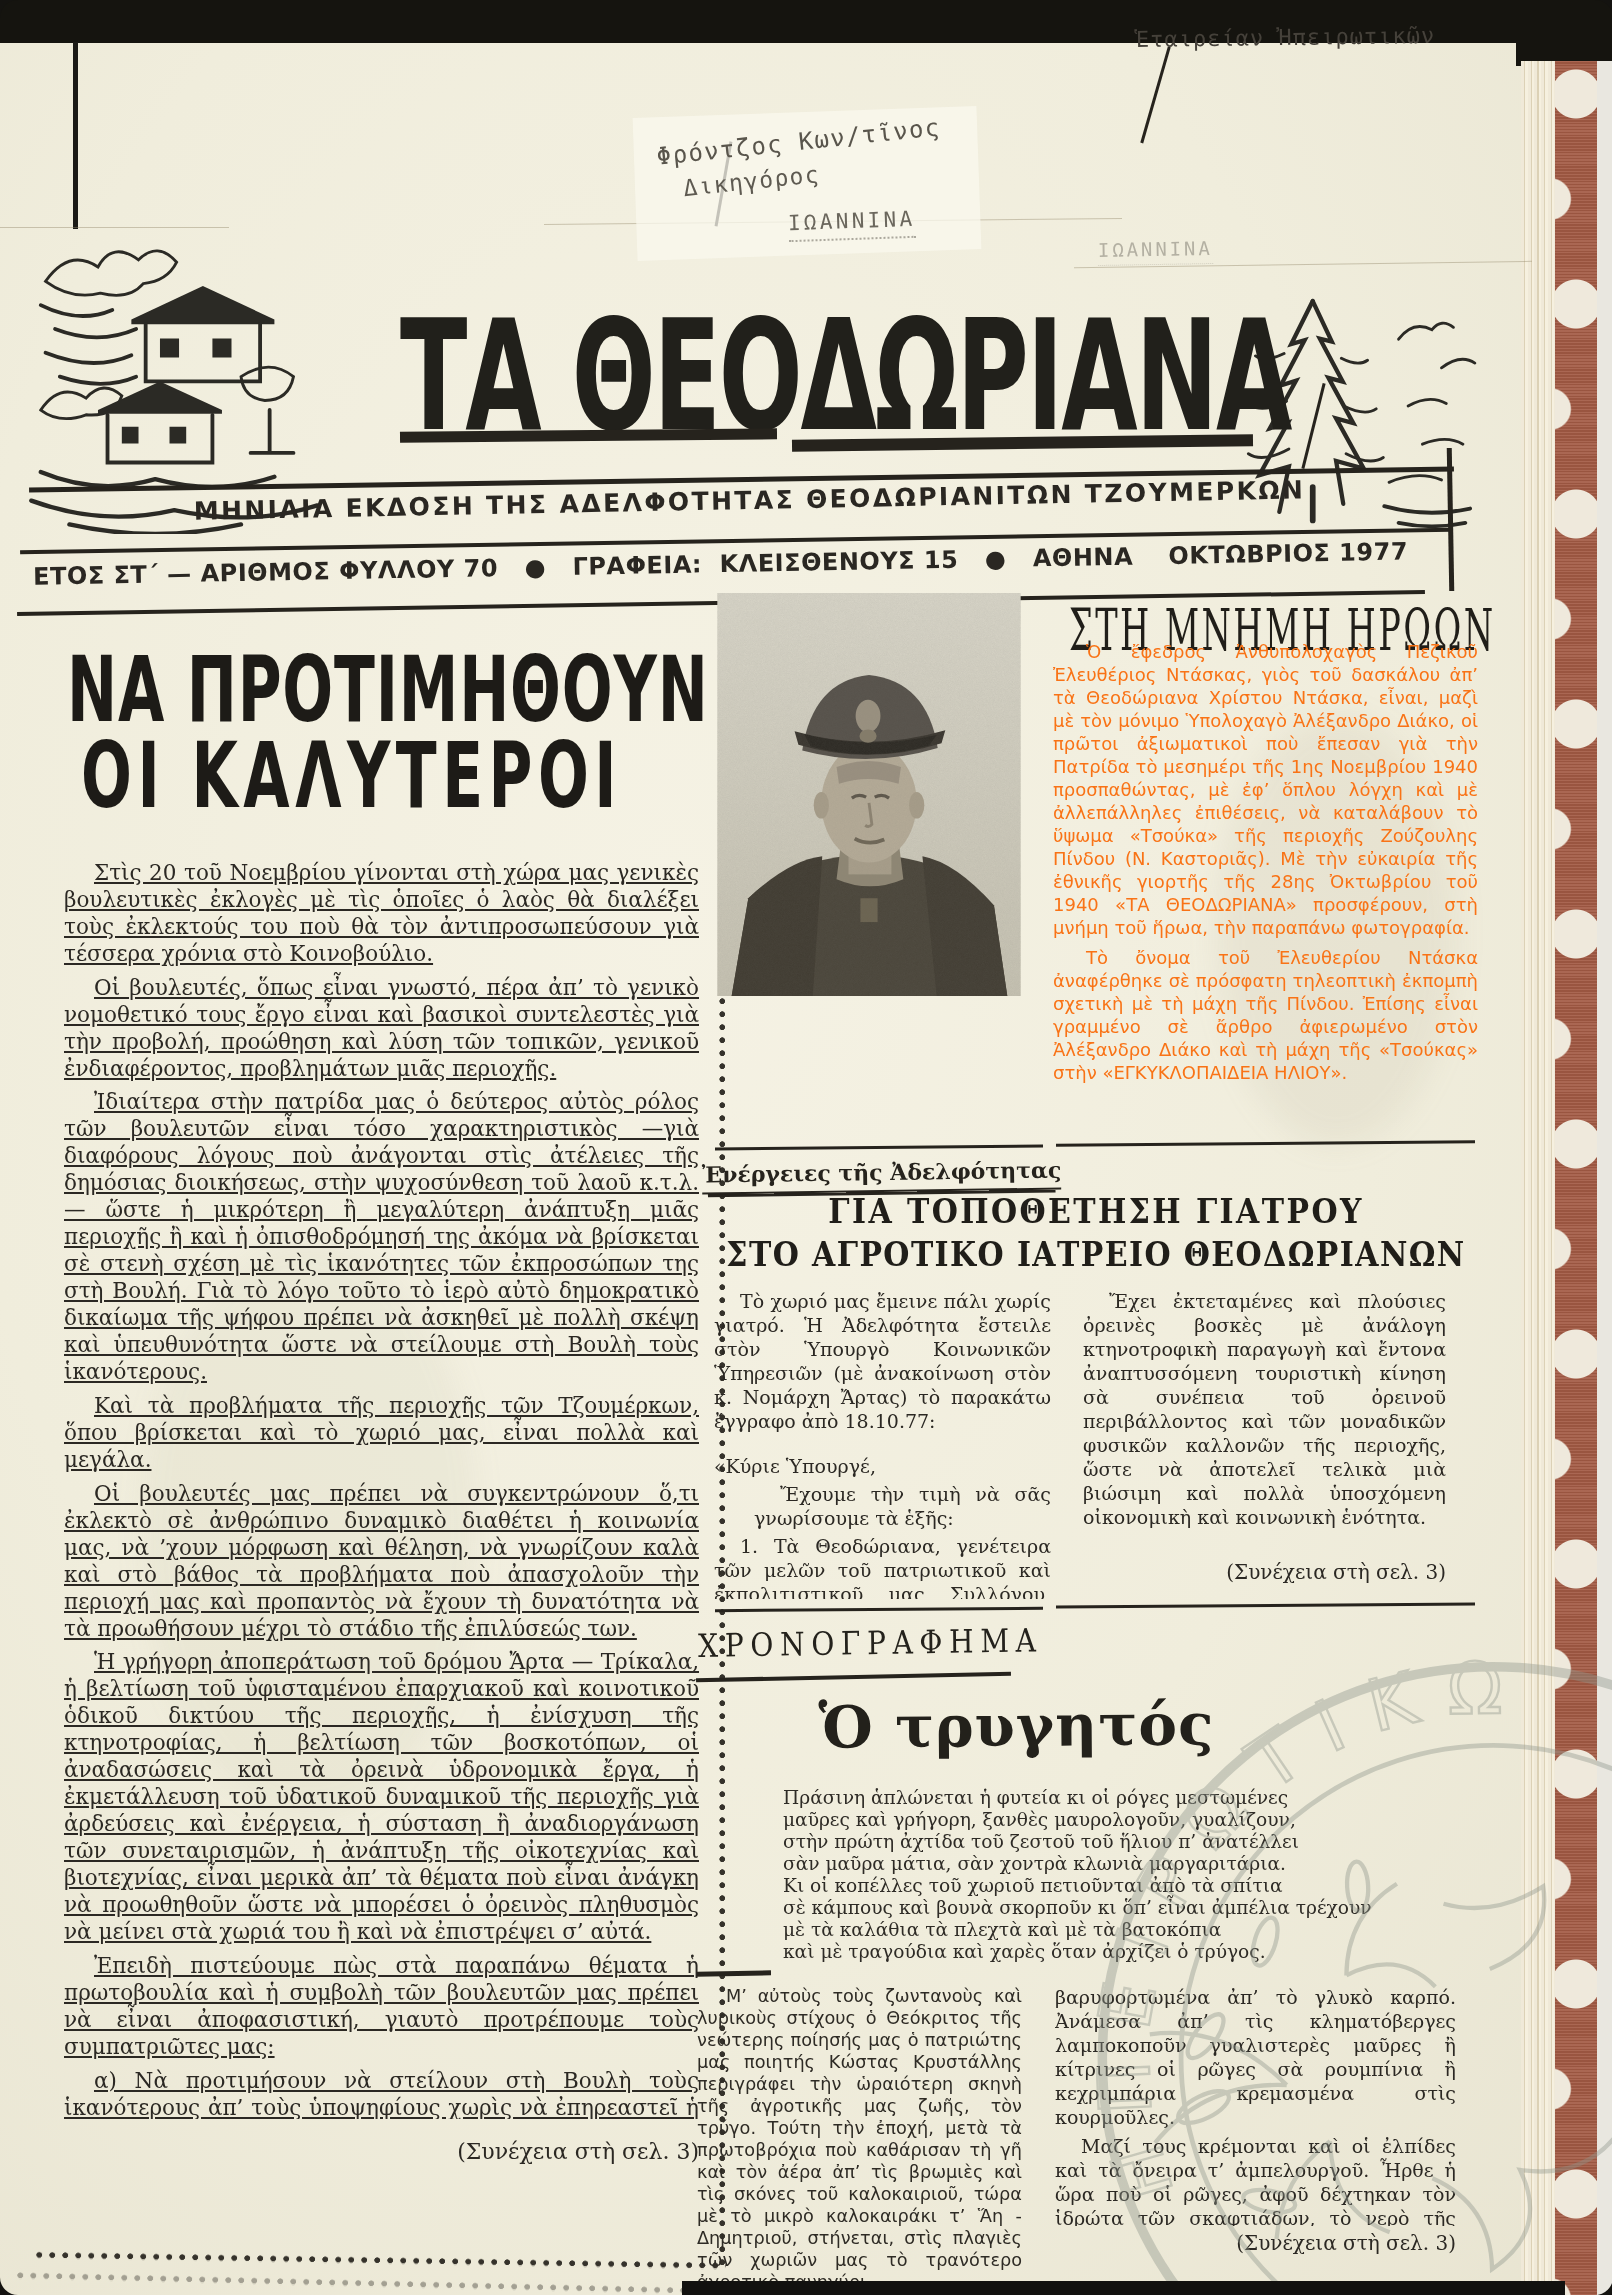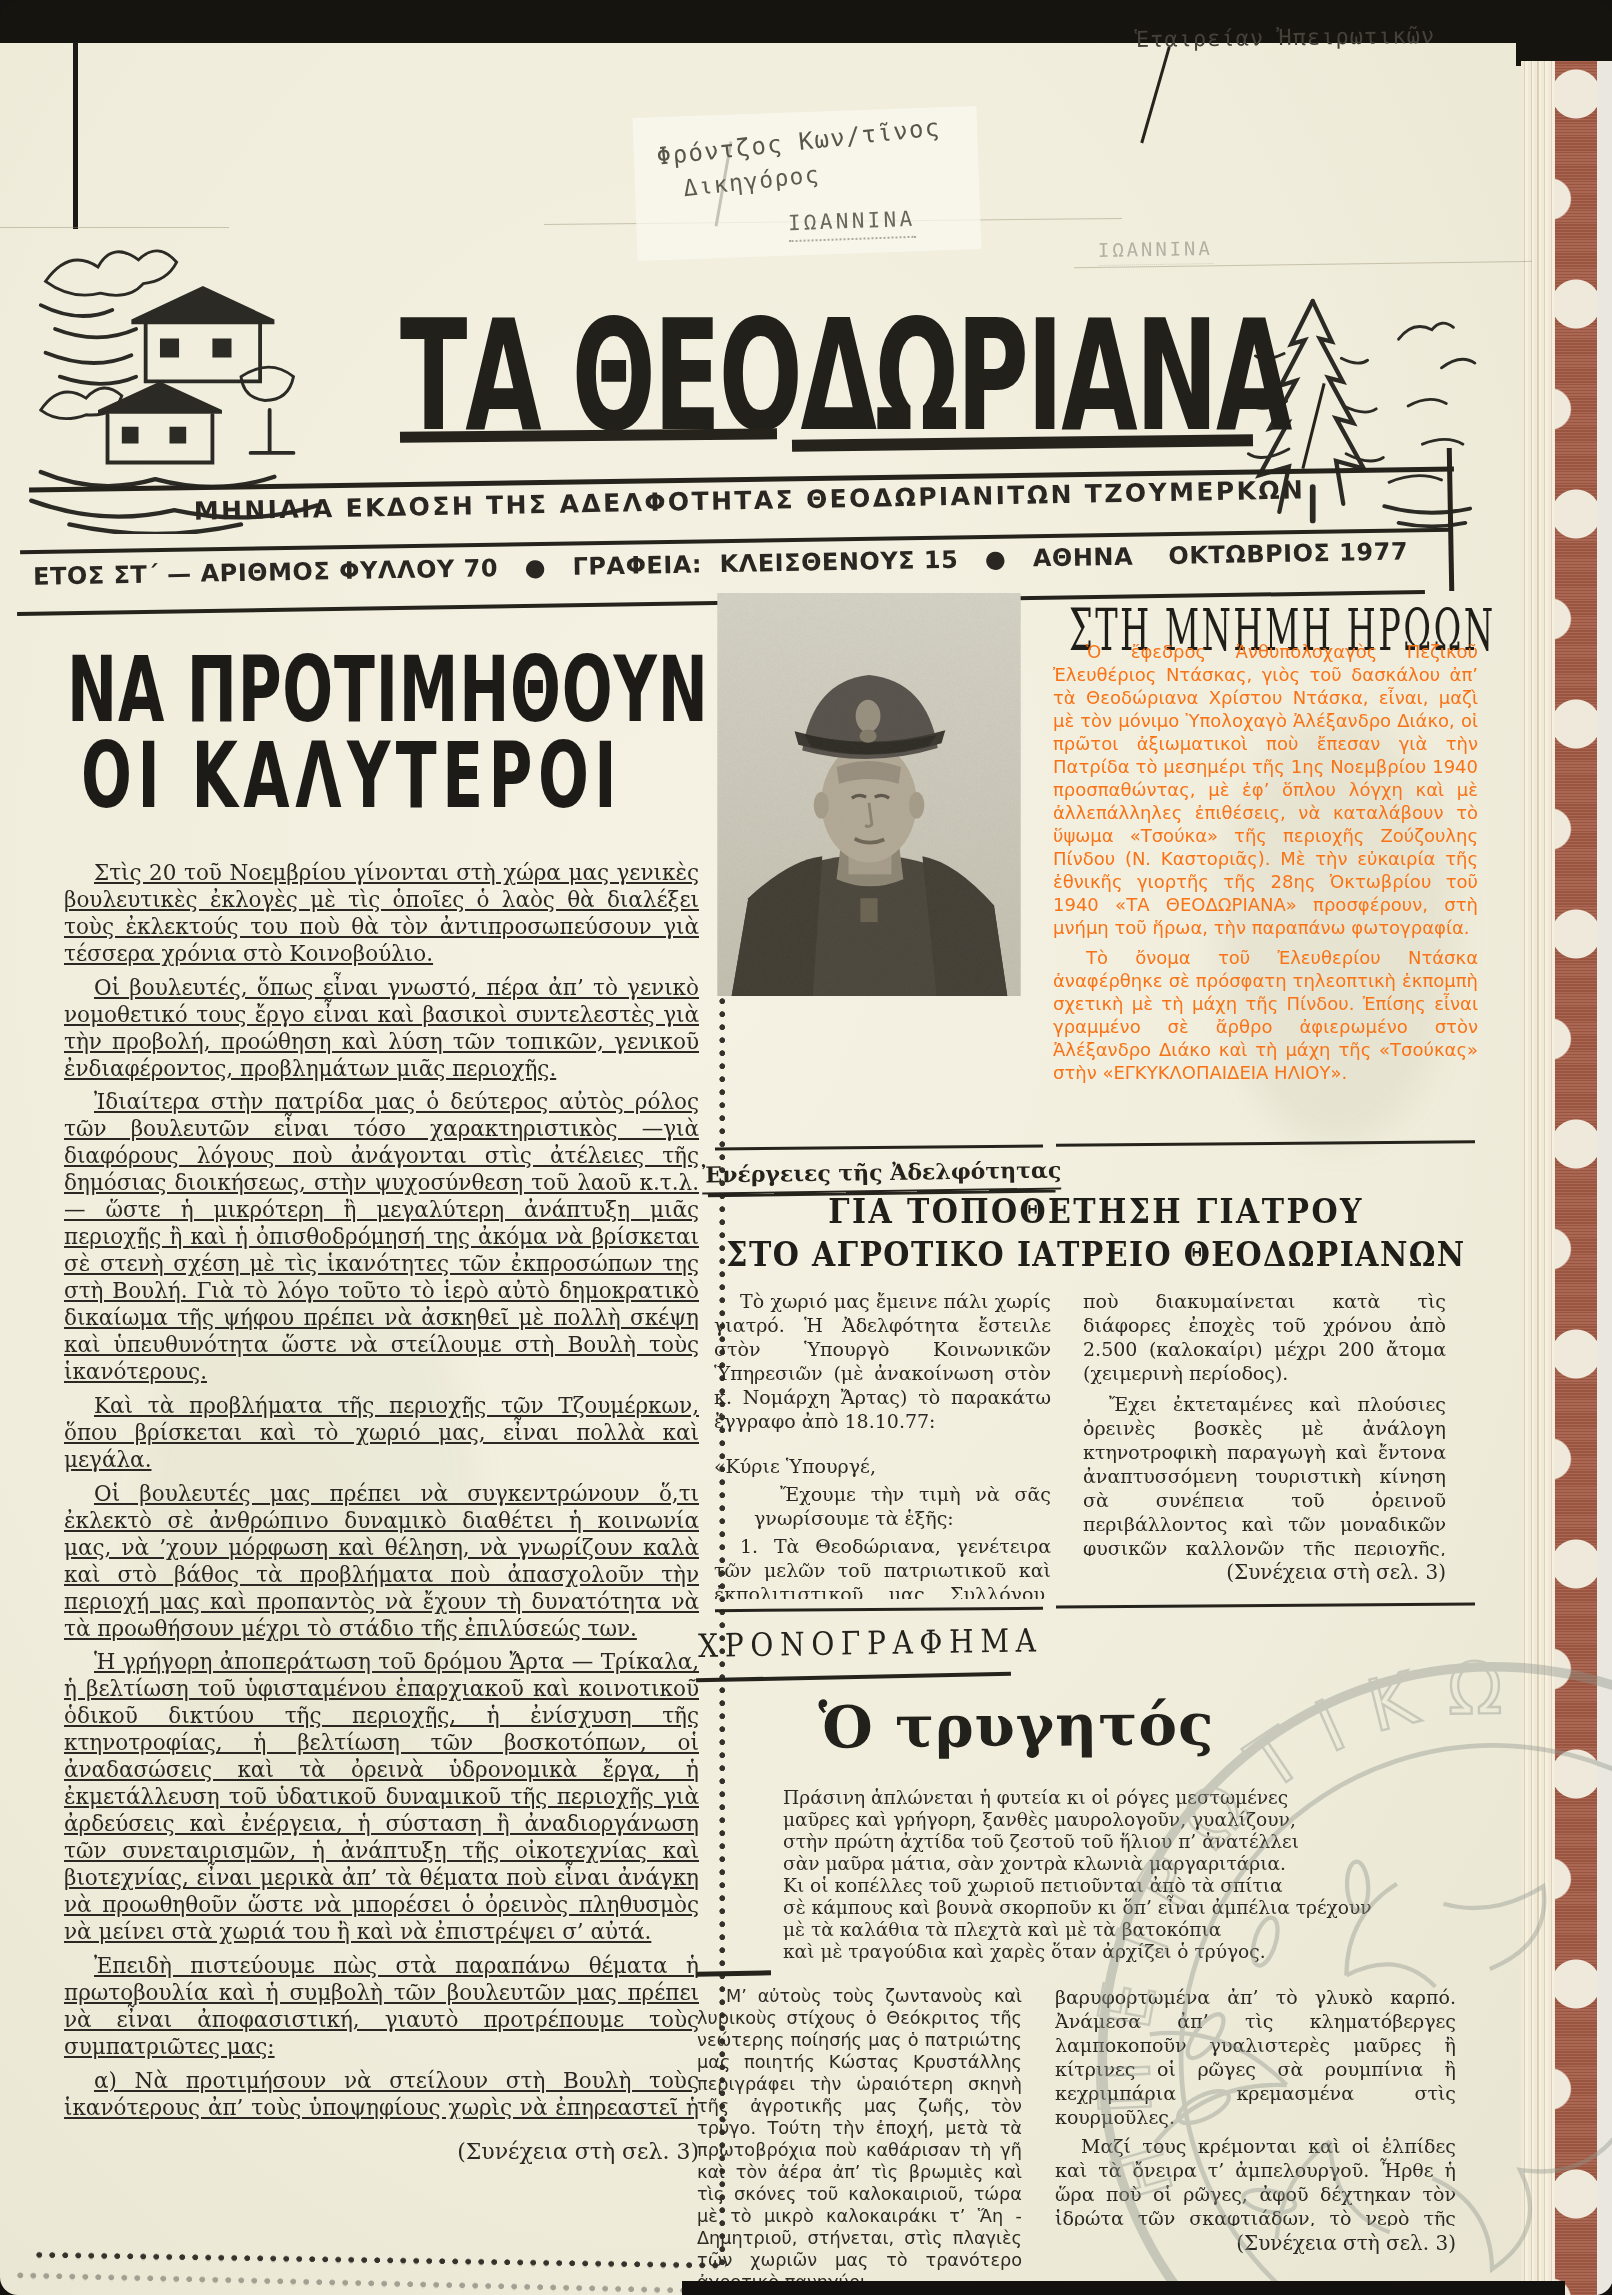--- a/index.html
+++ b/index.html
@@ -175,21 +175,20 @@
   <div class="abs serif" style="left:714px;top:1194px;width:764px;text-align:center;font-size:30px;font-weight:700;letter-spacing:2.4px;color:#201e19;transform:scaleY(1.12);">ΓΙΑ ΤΟΠΟΘΕΤΗΣΗ ΓΙΑΤΡΟΥ</div>
   <div class="abs serif" style="left:714px;top:1237px;width:764px;text-align:center;font-size:30px;font-weight:700;letter-spacing:1.4px;color:#201e19;transform:scaleY(1.12);">ΣΤΟ ΑΓΡΟΤΙΚΟ ΙΑΤΡΕΙΟ ΘΕΟΔΩΡΙΑΝΩΝ</div>
 
   <div class="abs serif just" style="left:714px;top:1289px;width:337px;height:310px;overflow:hidden;font-size:19px;line-height:24px;">
     <p style="text-indent:26px;margin-bottom:21px;">Τὸ χωριό μας ἔμεινε πάλι χωρίς γιατρό. Ἡ Ἀδελφότητα ἔστειλε στὸν Ὑπουργὸ Κοινωνικῶν Ὑπηρεσιῶν (μὲ ἀνακοίνωση στὸν κ. Νομάρχη Ἄρτας) τὸ παρακάτω ἔγγραφο ἀπὸ 18.10.77:</p>
     <p class="noind" style="margin-bottom:3.8px;">«Κύριε Ὑπουργέ,</p>
     <p style="text-indent:26px;margin-bottom:3.8px;margin-left:40px;">Ἔχουμε τὴν τιμὴ νὰ σᾶς γνωρίσουμε τὰ ἑξῆς:</p>
     <p style="text-indent:26px;">1.  Τὰ Θεοδώριανα, γενέτειρα τῶν μελῶν τοῦ πατριωτικοῦ καὶ ἐκπολιτιστικοῦ μας Συλλόγου, εἶναι μιὰ ὀρεινὴ Κοινότητα τοῦ Νομοῦ Ἄρτας μὲ πληθυσμὸ νόμιμο μὲν περὶ τὰ 2.000 ἄτομα πραγματικὸ δὲ</p>
   </div>
   <div class="abs serif just" style="left:1083px;top:1289px;width:363px;height:267px;overflow:hidden;font-size:19px;line-height:24px;">
-    <p class="noind" style="margin-bottom:6.7px;">ποὺ διακυμαίνεται κατὰ τὶς διάφορες ἐποχὲς τοῦ χρόνου ἀπὸ 2.500 (καλοκαίρι) μέχρι 200 ἄτομα (χειμερινὴ περίοδος).</p>
     <p style="text-indent:26px;">Ἔχει ἐκτεταμένες καὶ πλούσιες ὀρεινὲς βοσκὲς μὲ ἀνάλογη κτηνοτροφικὴ παραγωγὴ καὶ ἔντονα ἀναπτυσσόμενη τουριστικὴ κίνηση σὰ συνέπεια τοῦ ὀρεινοῦ περιβάλλοντος καὶ τῶν μοναδικῶν φυσικῶν καλλονῶν τῆς περιοχῆς, ὥστε νὰ ἀποτελεῖ τελικὰ μιὰ βιώσιμη καὶ πολλὰ ὑποσχόμενη οἰκονομικὴ καὶ κοινωνικὴ ἑνότητα.</p>
   </div>
   <div class="abs serif" style="left:1083px;top:1560px;width:363px;font-size:20px;text-align:right;">(Συνέχεια στὴ σελ. 3)</div>
 
   <div class="abs rule" style="left:715px;top:1608px;width:328px;height:2.9px;transform:rotate(-0.4deg);"></div>
   <div class="abs rule" style="left:1056px;top:1604px;width:419px;height:3.3px;transform:rotate(-0.4deg);"></div>
 
   <div class="abs serif" style="left:698px;top:1627px;font-size:28px;letter-spacing:6.7px;color:#24221c;transform:scaleY(1.15) rotate(-0.8deg);transform-origin:left top;">ΧΡΟΝΟΓΡΑΦΗΜΑ</div>
   <div class="abs rule" style="left:696px;top:1675px;width:315px;height:4.3px;transform:rotate(-1.2deg);"></div>
 

